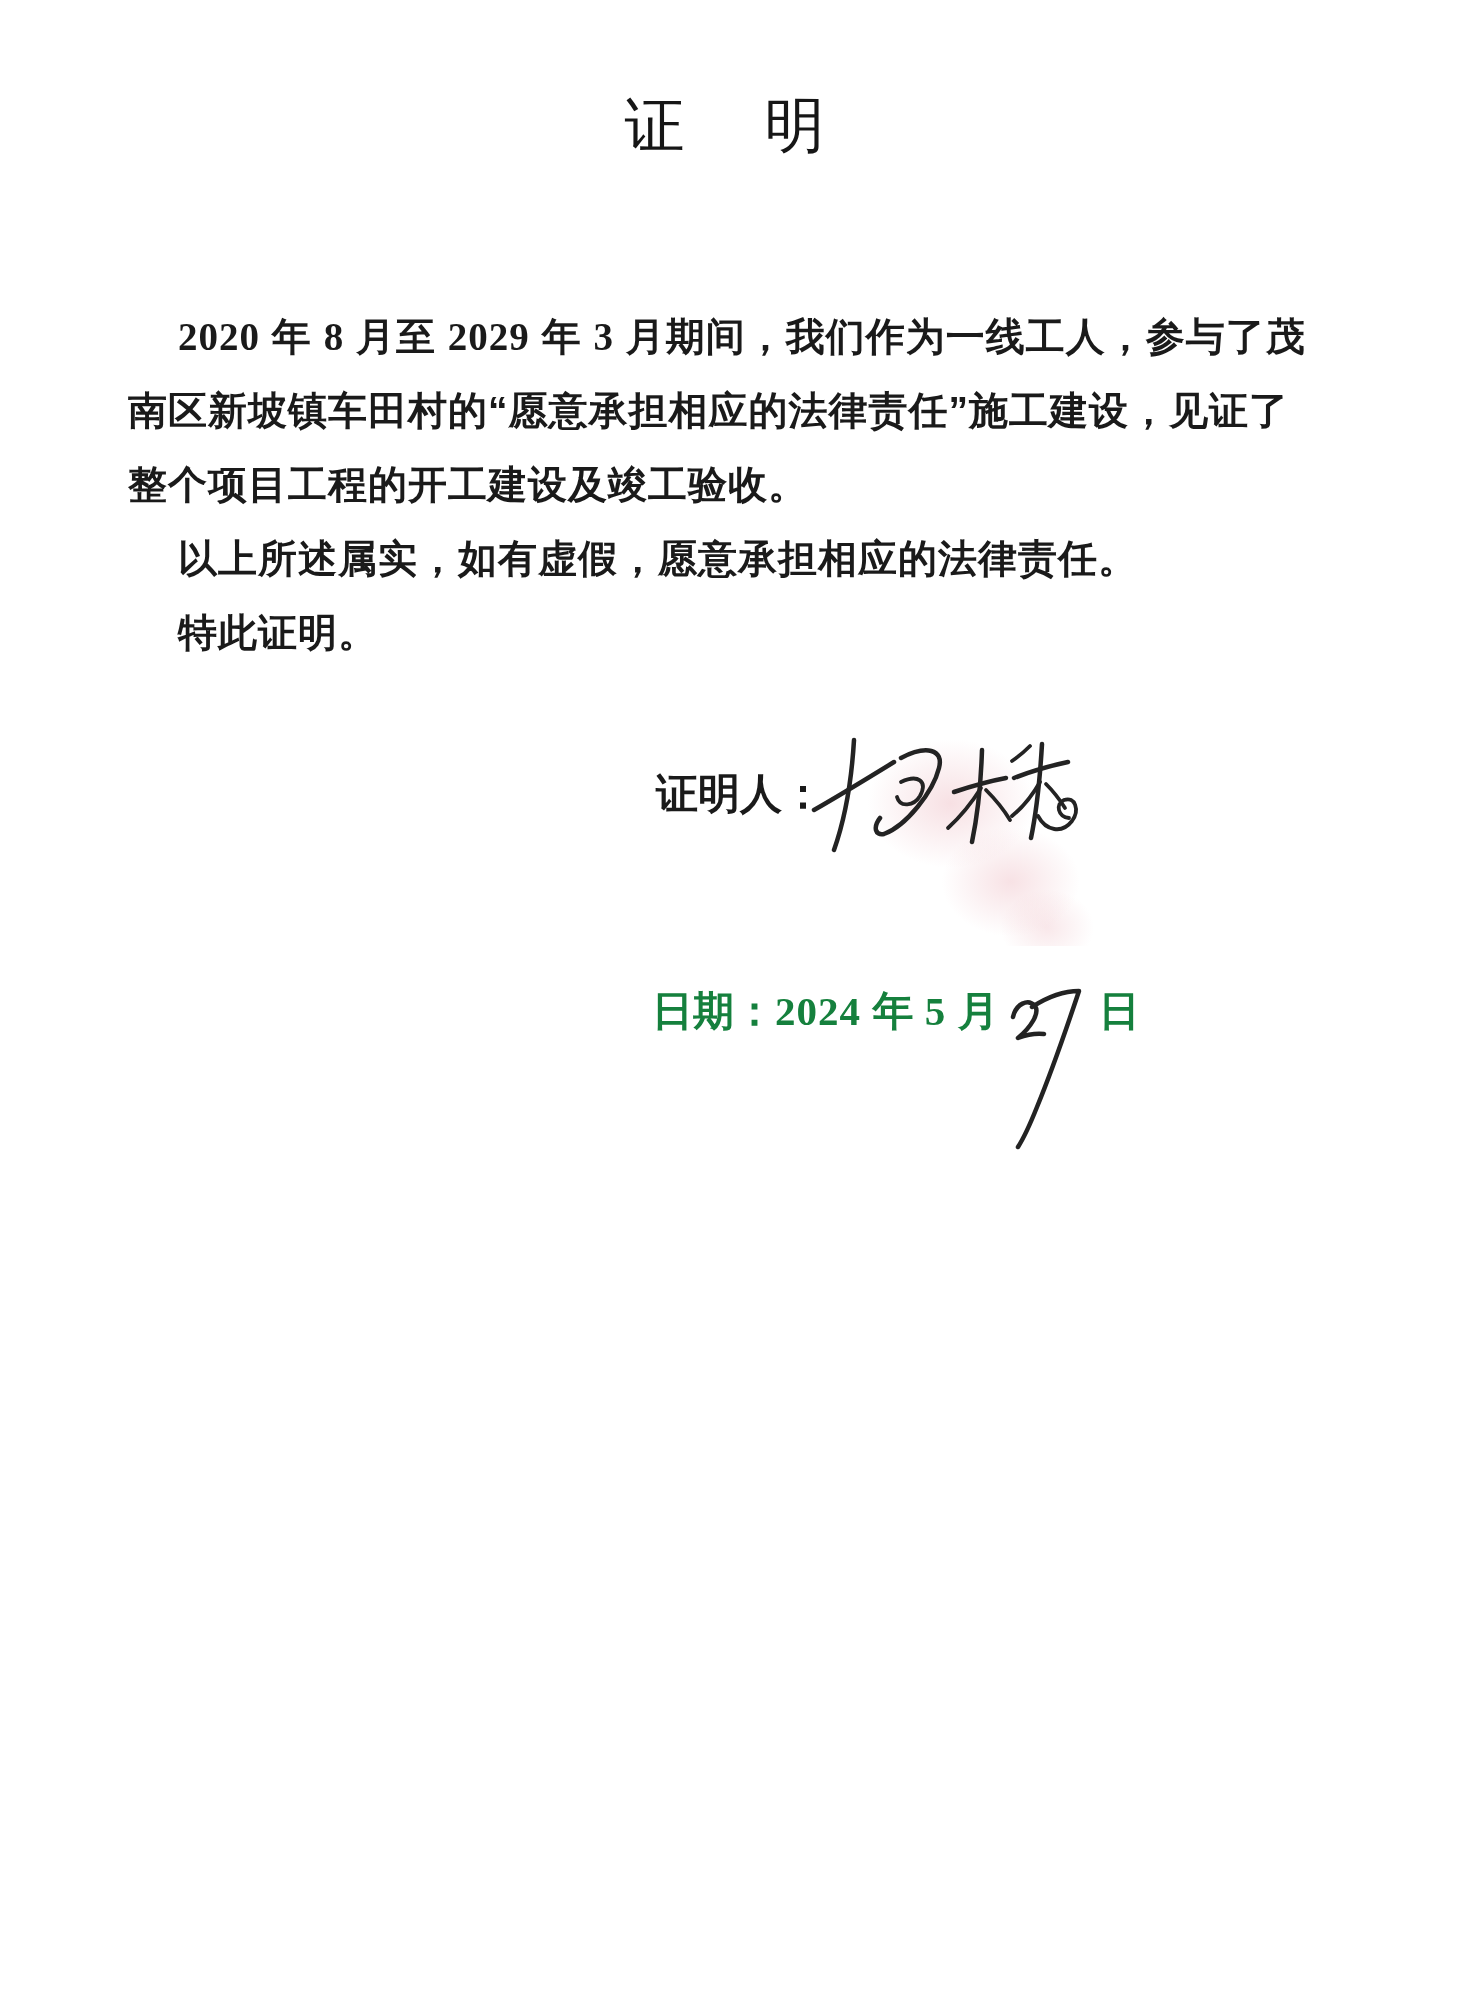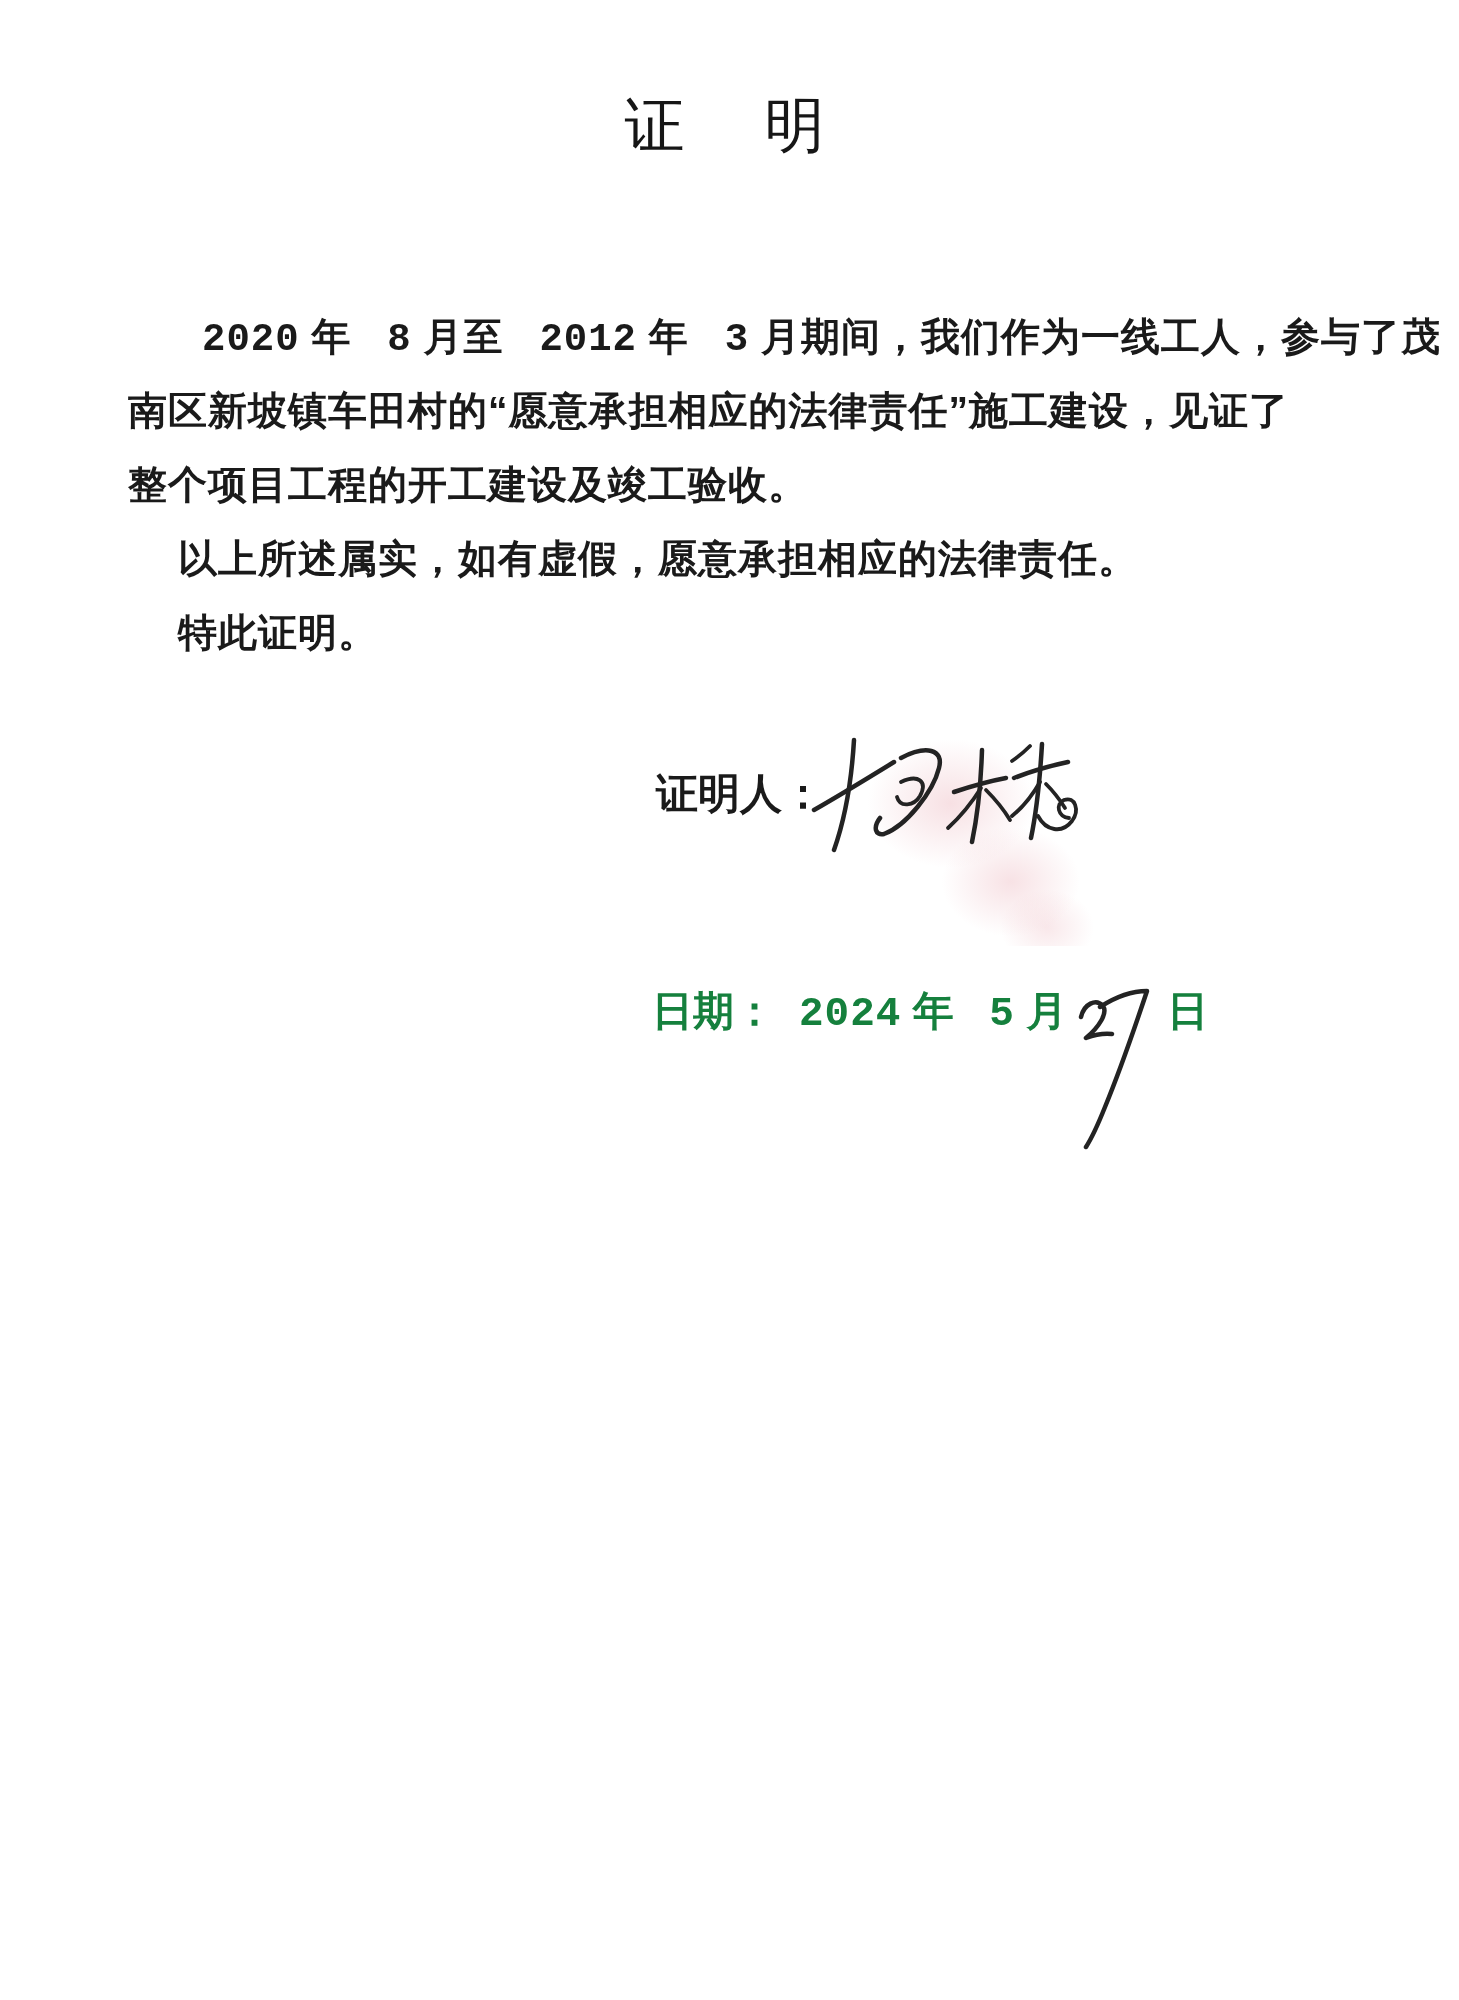--- a/index.html
+++ b/index.html
@@ -32,23 +32,22 @@
     color:#1a1a1a;
   }
   .body-line {
     height:74px;
     line-height:74px;
     white-space:nowrap;
     letter-spacing:1px;
   }
   .body-line.indent { padding-left:50px; }
   .num {
-    font-family:Liberation Mono, monospace;
+    font-family:Liberation Serif, serif;
     letter-spacing:1px;
-    margin-left:24px;
   }
   .sig-row {
     position:absolute;
     left:656px; top:766px;
     font-size:42px;
     font-weight:bold;
     white-space:nowrap;
     color:#1a1a1a;
   }
   .stamp-wash {
@@ -97,21 +96,21 @@
   .ink-stroke.thin { stroke-width:3.8; }
 </style>
 </head>
 <body>
 
 <div class="page">
 
   <h1 class="title">证　明</h1>
 
   <div class="body-block">
-      <div class="body-line indent"><span class="num">2020</span> 年 <span class="num">8</span> 月至 <span class="num">2012</span> 年 <span class="num">3</span> 月期间，我们作为一线工人，参与了茂</div>
+      <div class="body-line indent"><span class="num">2020</span> 年 <span class="num">8</span> 月至 <span class="num">2029</span> 年 <span class="num">3</span> 月期间，我们作为一线工人，参与了茂</div>
       <div class="body-line">南区新坡镇车田村的“愿意承担相应的法律责任”施工建设，见证了</div>
       <div class="body-line">整个项目工程的开工建设及竣工验收。</div>
       <div class="body-line indent">以上所述属实，如有虚假，愿意承担相应的法律责任。</div>
       <div class="body-line indent">特此证明。</div>
     </div>
 
   <div class="sig-row">
     <div class="stamp-wash"></div>
     <span class="sig-label">证明人：</span>
     <svg class="sig-art" viewBox="0 0 285 185" aria-label="signature">

